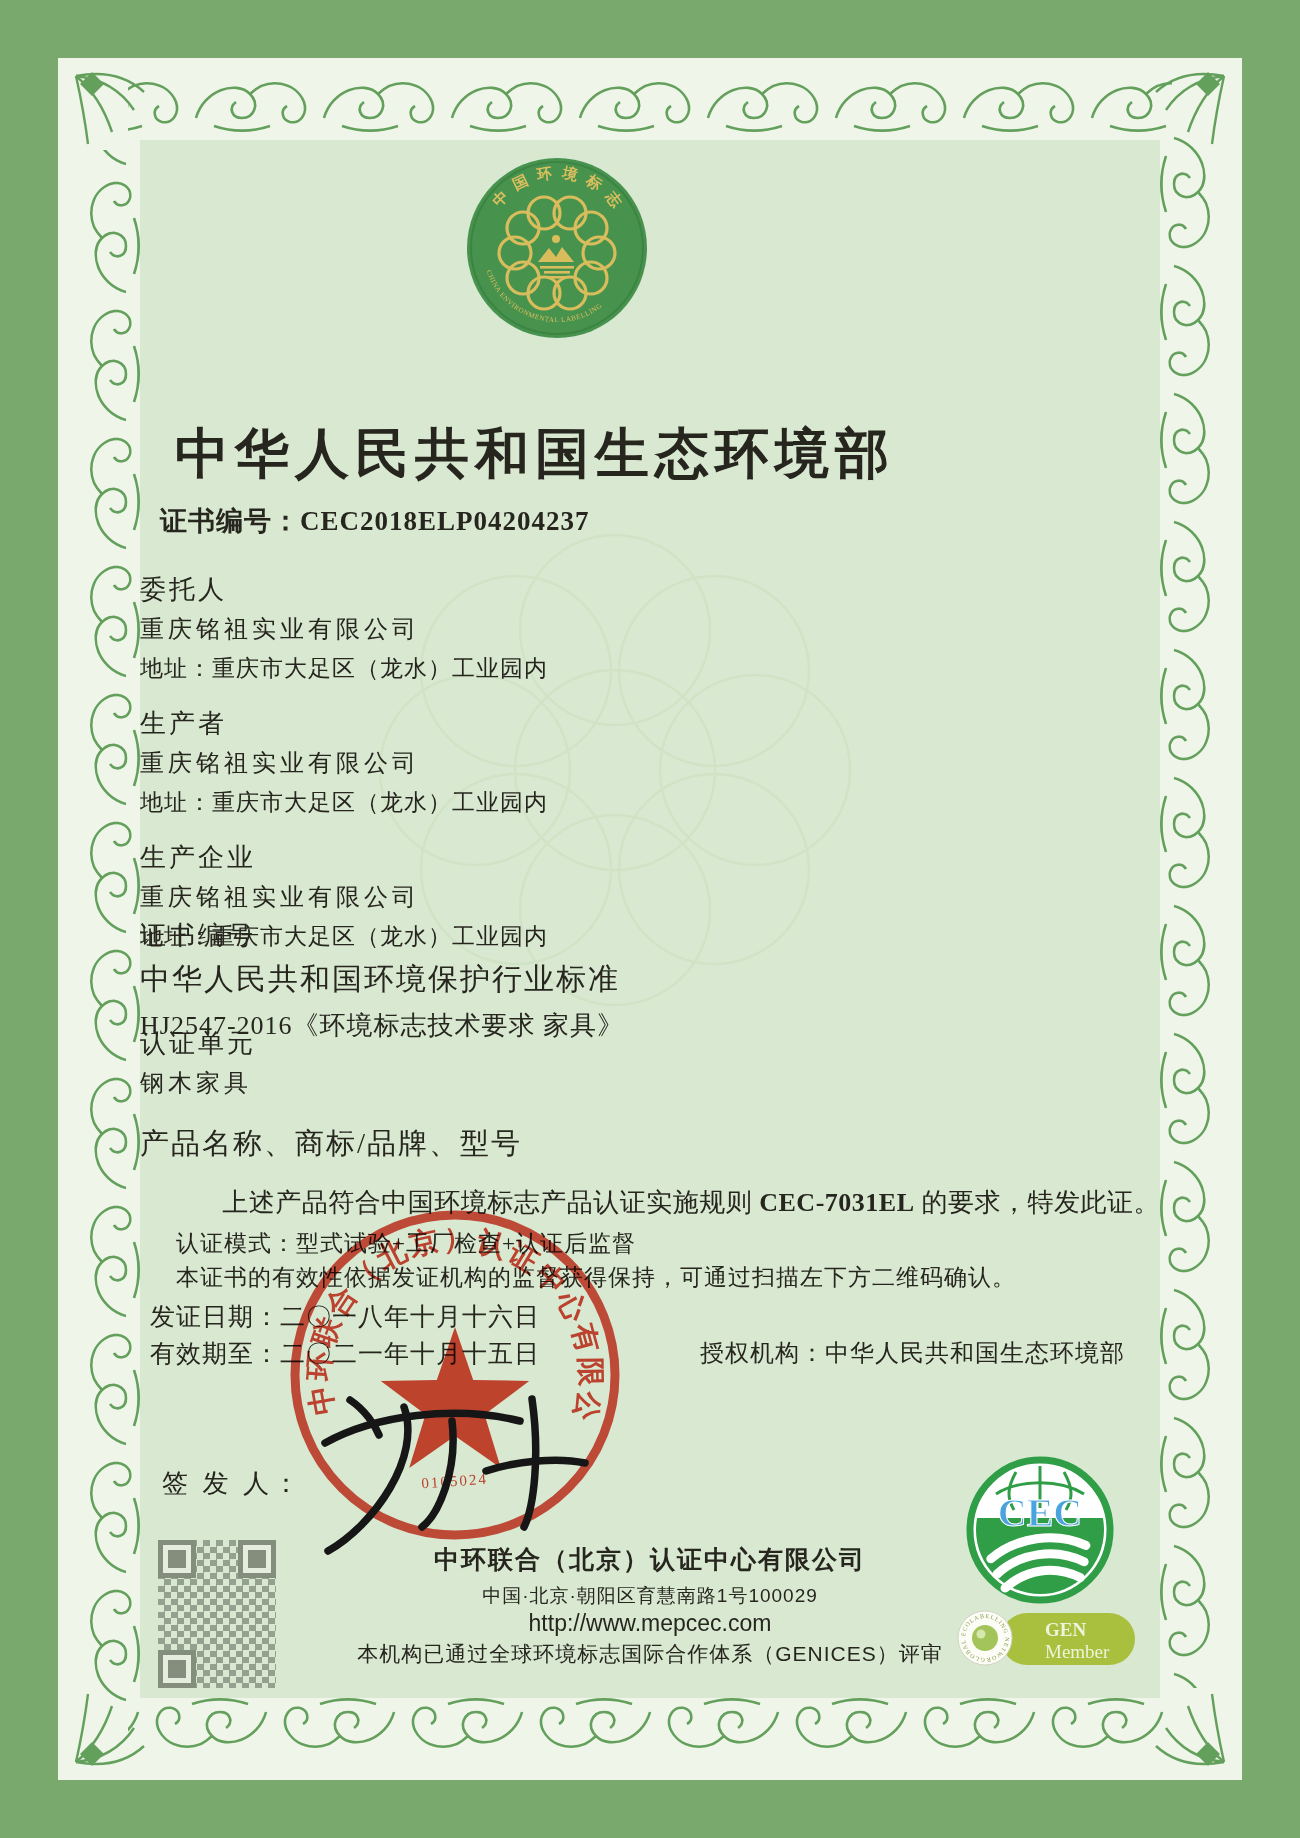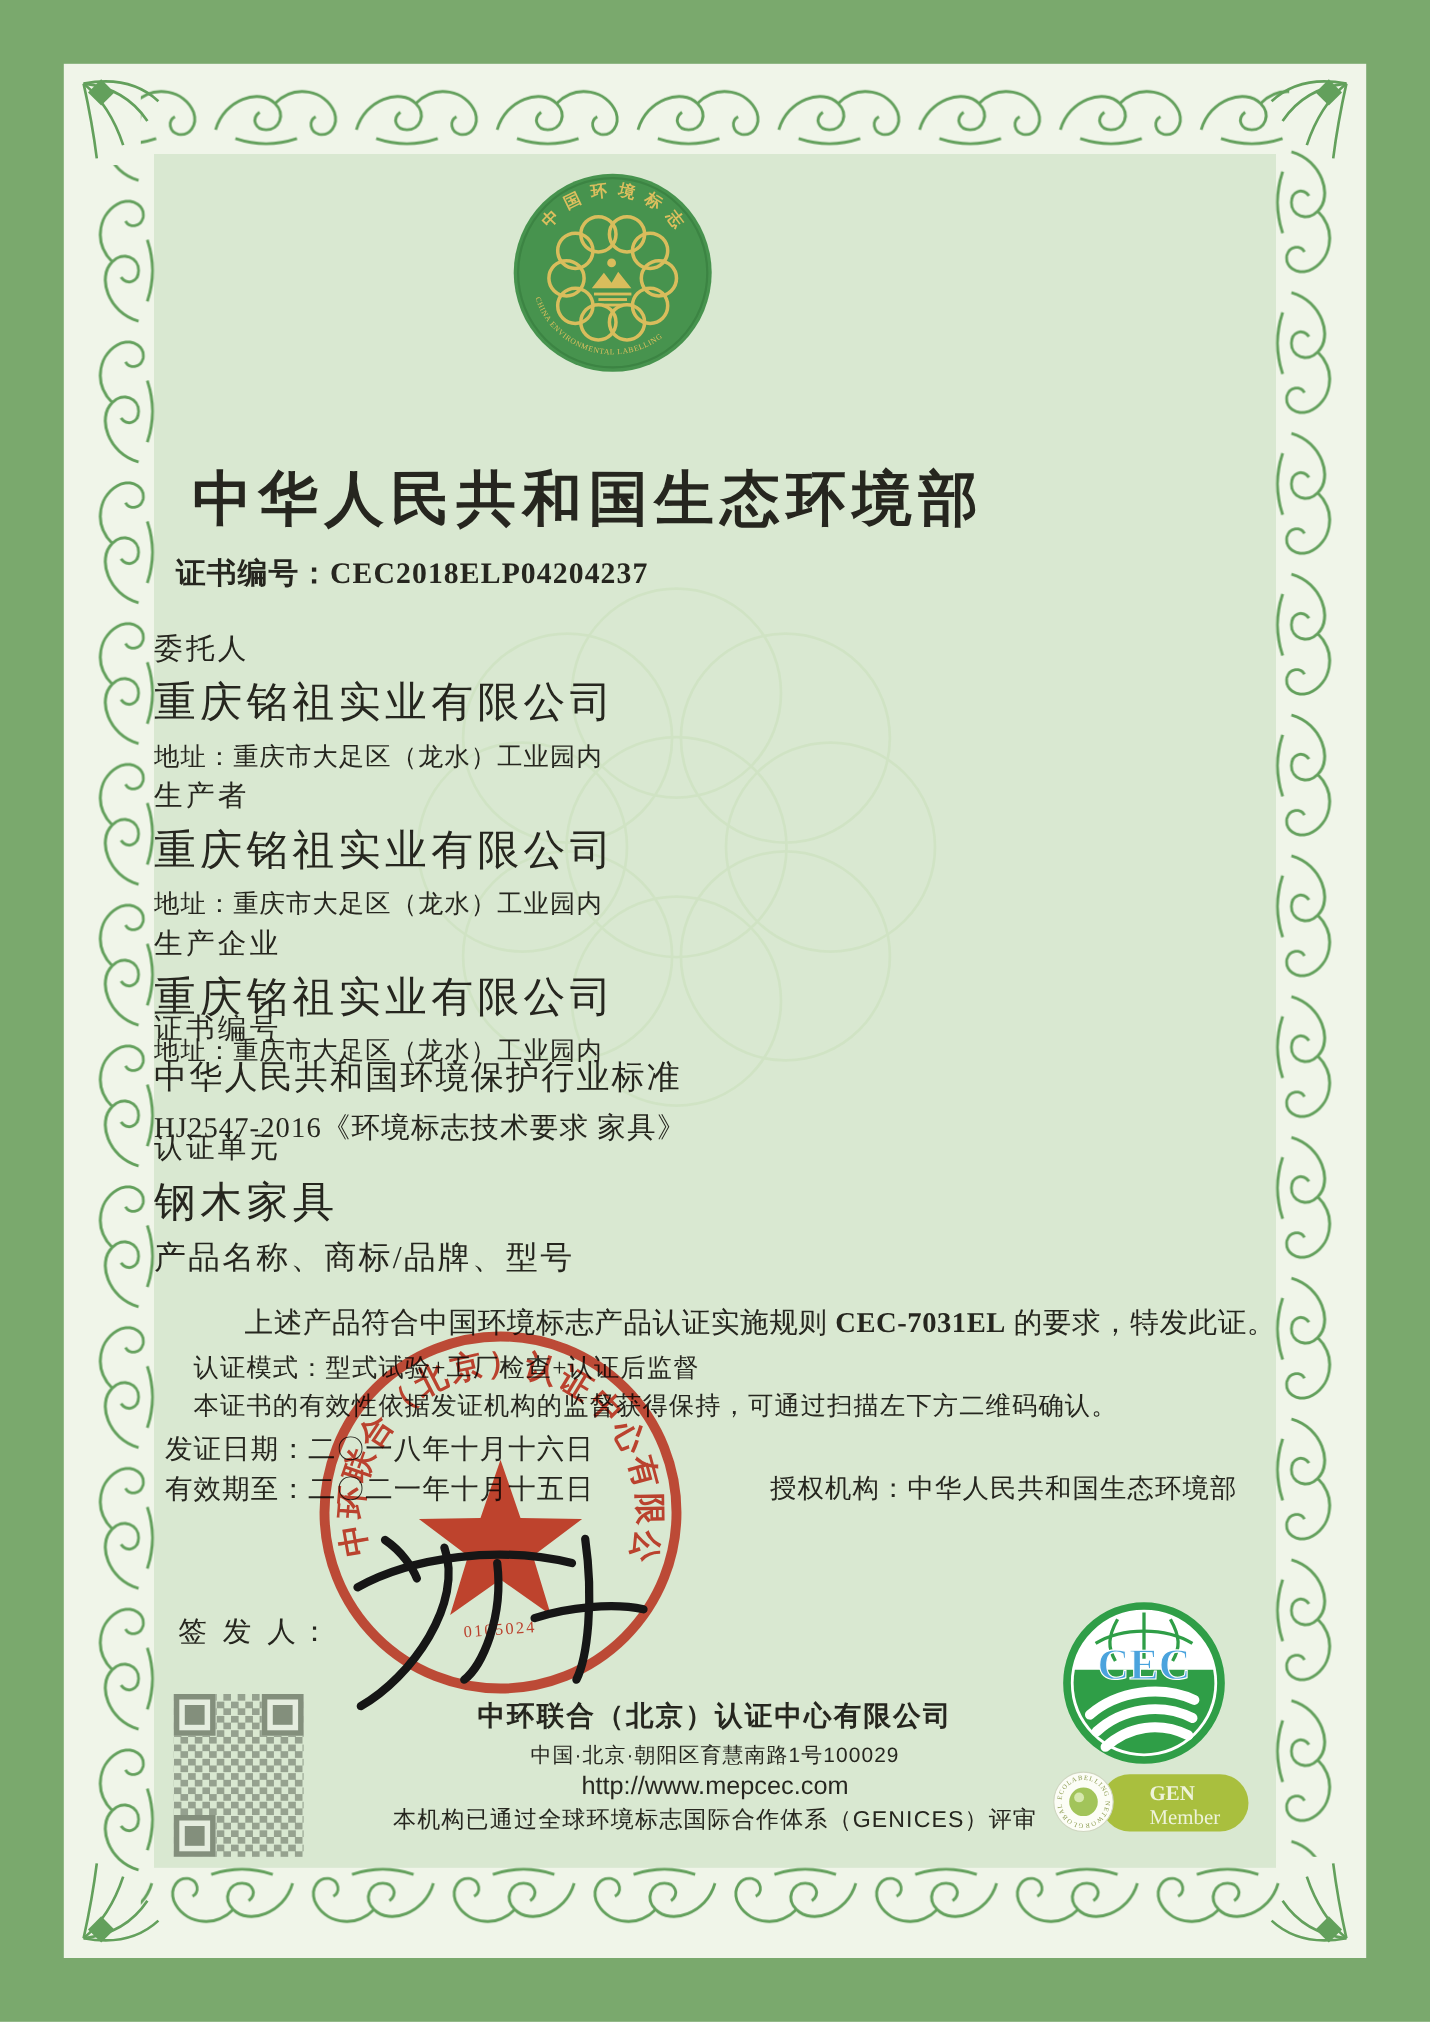--- a/index.html
+++ b/index.html
@@ -9,21 +9,21 @@
   .panel{position:absolute;left:140px;top:140px;width:1020px;height:1558px;background:#d9e8d1}
   .abs{position:absolute}
   
   .titleblock{position:absolute;left:160px;top:418px;width:750px}
   .cert-title{font-family:"Liberation Sans",sans-serif;font-weight:bold;font-size:54px;
               letter-spacing:6px;text-align:center;white-space:nowrap}
   .cert-no{margin-top:12px;text-align:left;font-size:27px;font-weight:bold;letter-spacing:1px}
   
   .sec{position:absolute;left:140px;width:920px;text-align:left}
   .sec .h{font-size:26px;letter-spacing:3px}
-  .sec .l1{font-size:38px;letter-spacing:4px;margin-top:6px}
+  .sec .l1{font-size:24px;letter-spacing:4px;margin-top:6px}
   .sec .l2{font-size:23px;letter-spacing:1px;margin-top:8px}
   .sec.std .l1{font-size:30px;letter-spacing:2px}
   .sec.std .l2{font-size:26px;letter-spacing:1px}
   .sec.prod .h{font-size:29px;letter-spacing:2px}
   .sec.prod .l1{font-size:25px;margin-top:8px}
   .statement{position:absolute;left:140px;top:1185px;width:1020px;text-align:right;
              font-size:26px;letter-spacing:.5px;white-space:nowrap}
   .statement b{font-weight:bold}
   .note{position:absolute;left:176px;font-size:23px;letter-spacing:1px}
   .dateline{position:absolute;left:150px;font-size:25px;letter-spacing:1px}

